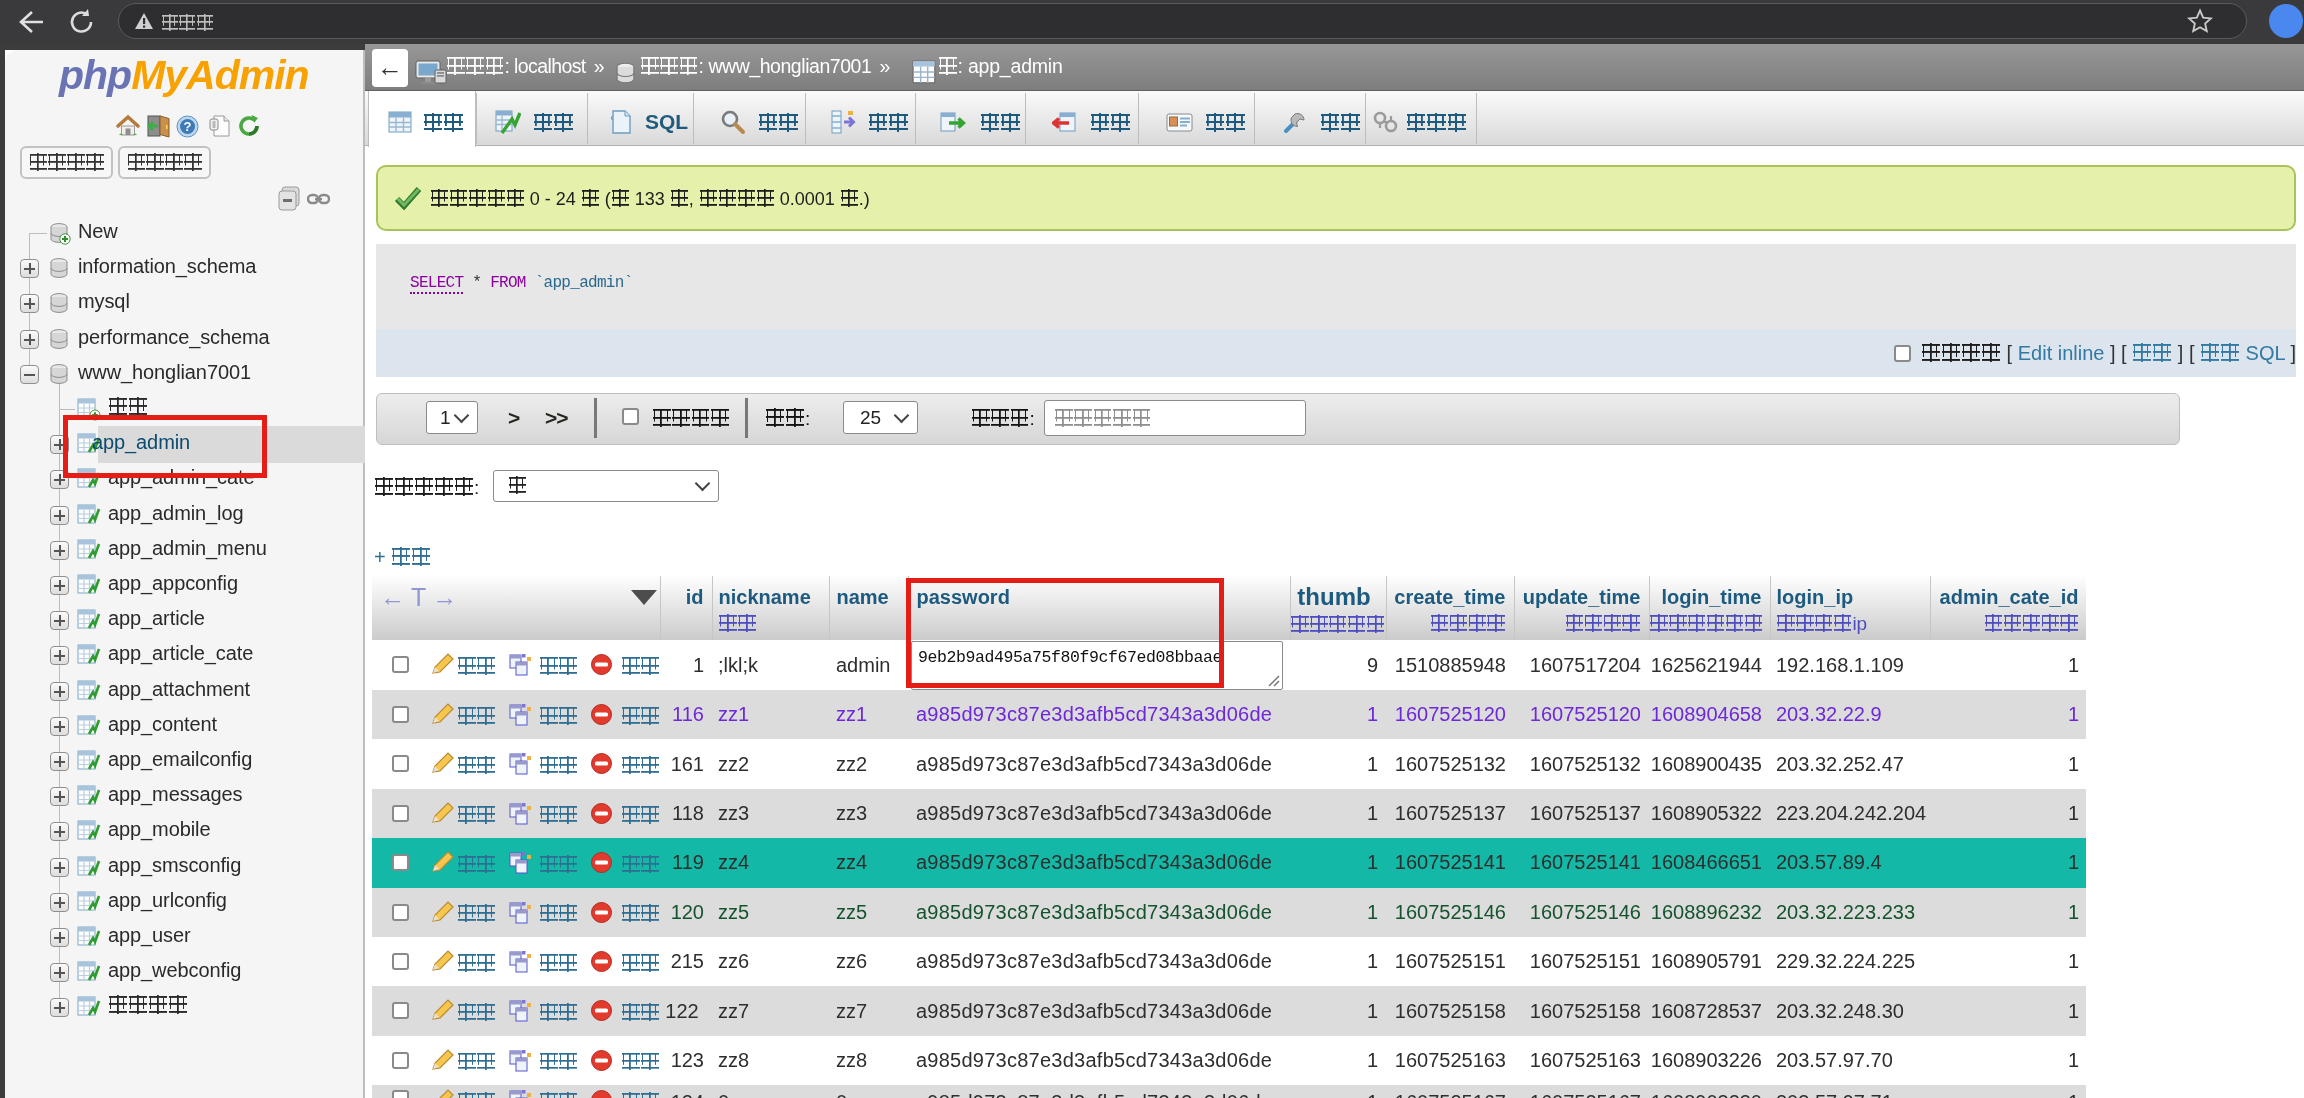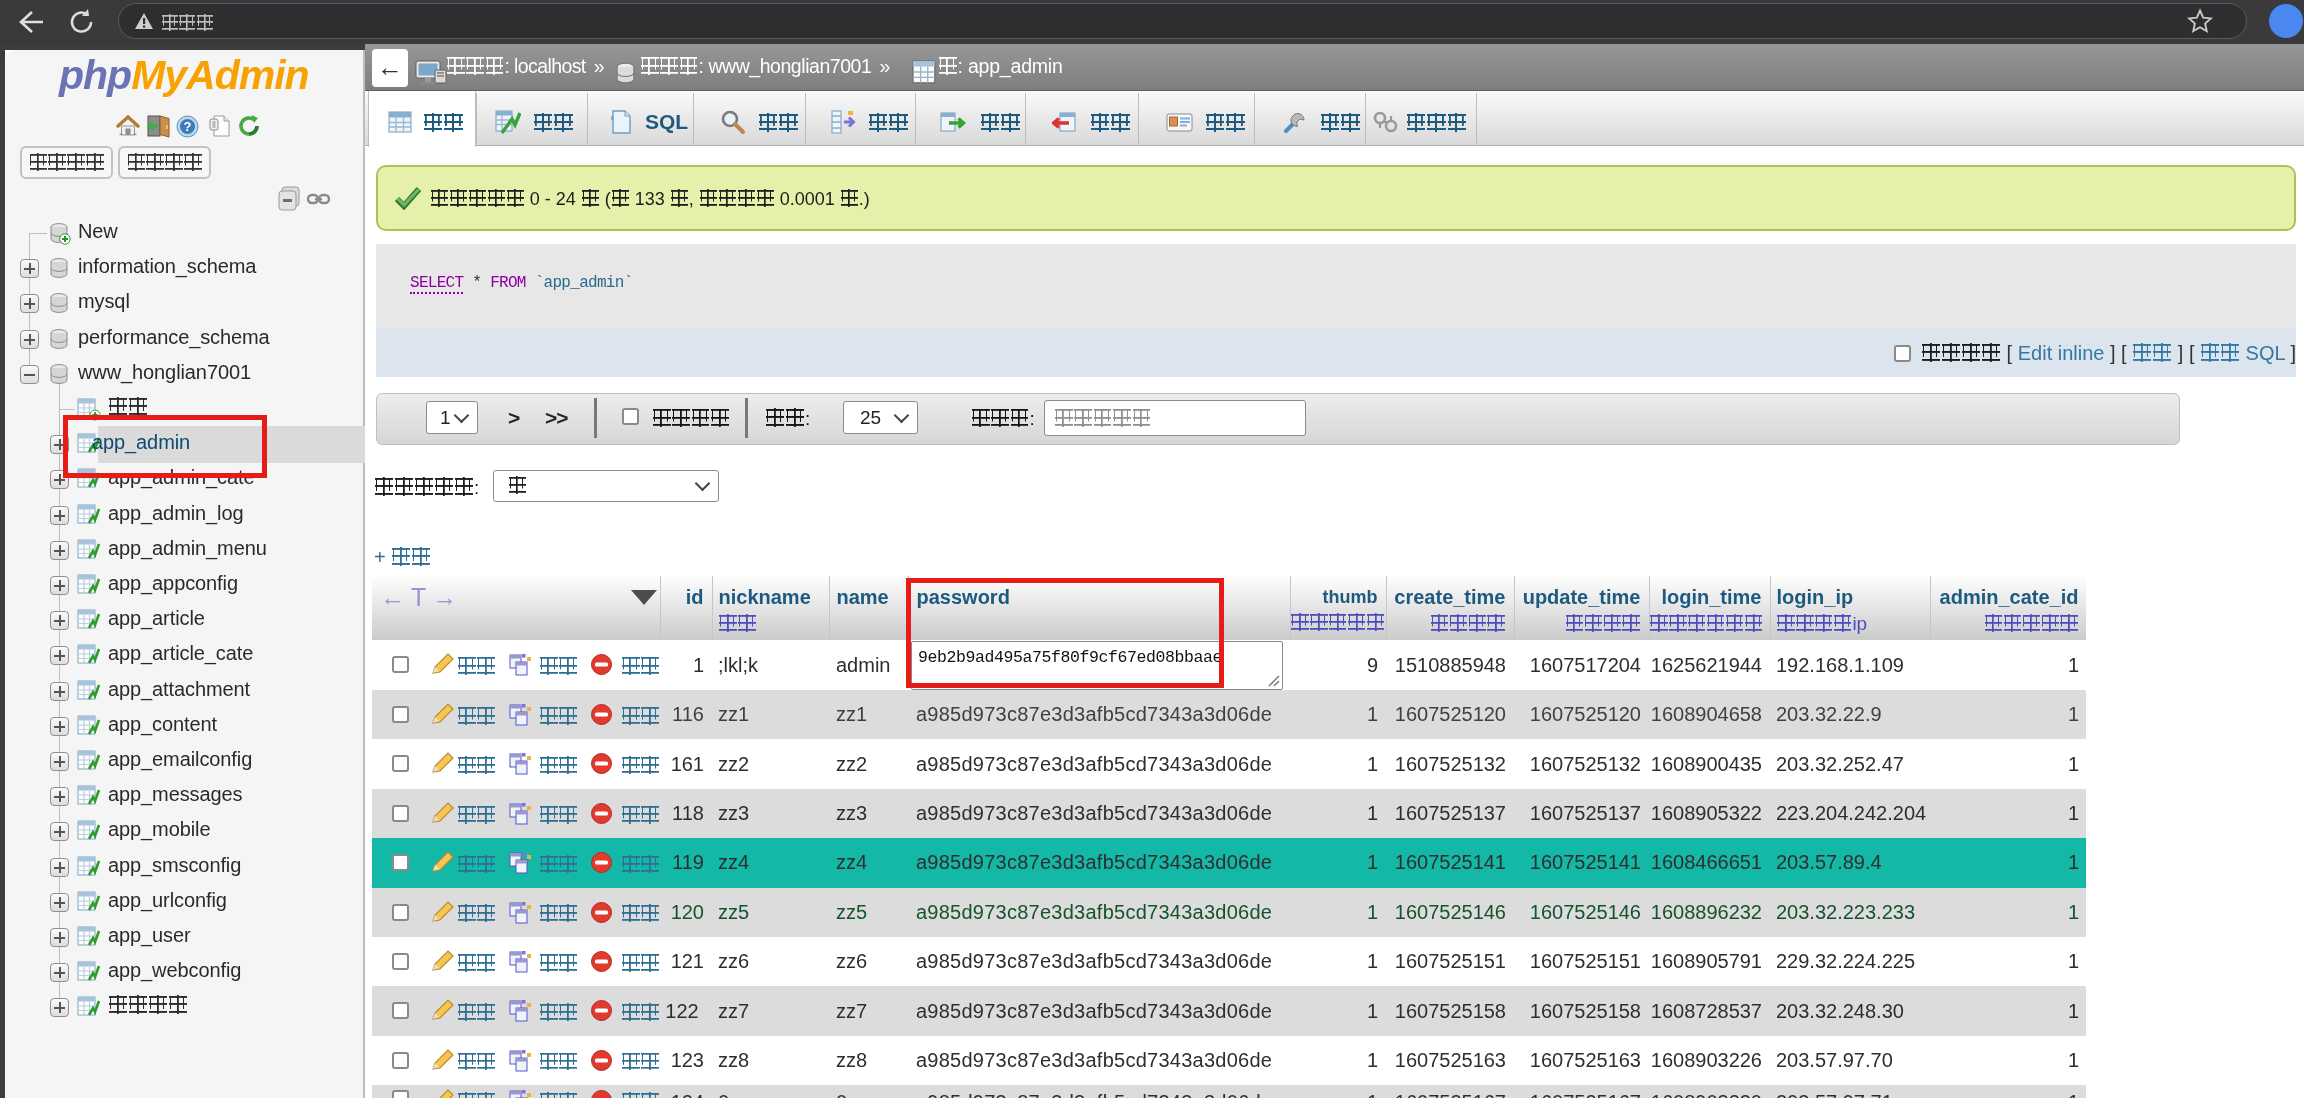--- a/index.html
+++ b/index.html
@@ -471,21 +471,21 @@
         <col style="width:160px">
         <col style="width:156px">
       </colgroup>
 <tbody>
         <tr style="height:64px;background:linear-gradient(#fefefe,#cbcbcb)">
 <th style="vertical-align:top;padding-top:8px;border-right:1px solid #c6c6c6;font-size:20px;color:#1d5a7f;line-height:26px;text-align:left"><span style="color:#9297d2;font-weight:normal;font-size:25px;margin-left:8px;letter-spacing:6px">←T→</span><span style="float:right;margin-right:3px;margin-top:6px;width:0;height:0;border:13px solid transparent;border-top:15px solid #4d4d4d"></span></th>
 <th style="vertical-align:top;padding-top:8px;border-right:1px solid #c6c6c6;font-size:20px;color:#1d5a7f;line-height:26px;text-align:right;padding-right:8px">id<br>&nbsp;</th>
 <th style="vertical-align:top;padding-top:8px;border-right:1px solid #c6c6c6;font-size:20px;color:#1d5a7f;line-height:26px;text-align:left;padding-left:6px">nickname<br><span style="font-weight:normal;font-size:19px;color:#4d4dc0"><i></i><i></i></span></th>
 <th style="vertical-align:top;padding-top:8px;border-right:1px solid #c6c6c6;font-size:20px;color:#1d5a7f;line-height:26px;text-align:left;padding-left:7px">name<br>&nbsp;</th>
 <th style="vertical-align:top;padding-top:8px;border-right:1px solid #c6c6c6;font-size:20px;color:#1d5a7f;line-height:26px;text-align:left;padding-left:8px">password<br>&nbsp;</th>
-<th style="vertical-align:top;padding-top:8px;border-right:1px solid #c6c6c6;font-size:18px;color:#1d5a7f;line-height:26px;text-align:right;padding-right:8px">thumb<br><span style="font-weight:normal;font-size:19px;color:#4d4dc0"><i></i><i></i><i></i><i></i><i></i></span></th>
+<th style="vertical-align:top;padding-top:8px;border-right:1px solid #c6c6c6;font-size:24px;color:#1d5a7f;line-height:26px;padding-right:8px">thumb<br><span style="font-weight:normal;font-size:19px;color:#4d4dc0"><i></i><i></i><i></i><i></i><i></i></span></th>
 <th style="vertical-align:top;padding-top:8px;border-right:1px solid #c6c6c6;font-size:20px;color:#1d5a7f;line-height:26px;text-align:right;padding-right:8px">create_time<br><span style="font-weight:normal;font-size:19px;color:#4d4dc0"><i></i><i></i><i></i><i></i></span></th>
 <th style="vertical-align:top;padding-top:8px;border-right:1px solid #c6c6c6;font-size:20px;color:#1d5a7f;line-height:26px;text-align:right;padding-right:8px">update_time<br><span style="font-weight:normal;font-size:19px;color:#4d4dc0"><i></i><i></i><i></i><i></i></span></th>
 <th style="vertical-align:top;padding-top:8px;border-right:1px solid #c6c6c6;font-size:20px;color:#1d5a7f;line-height:26px;text-align:right;padding-right:8px">login_time<br><span style="font-weight:normal;font-size:19px;color:#4d4dc0"><i></i><i></i><i></i><i></i><i></i><i></i></span></th>
 <th style="vertical-align:top;padding-top:8px;border-right:1px solid #c6c6c6;font-size:20px;color:#1d5a7f;line-height:26px;text-align:left;padding-left:6px">login_ip<br><span style="font-weight:normal;font-size:19px;color:#4d4dc0"><i></i><i></i><i></i><i></i>ip</span></th>
 <th style="vertical-align:top;padding-top:8px;border-right:1px solid #c6c6c6;font-size:20px;color:#1d5a7f;line-height:26px;text-align:right;padding-right:7px">admin_cate_id<br><span style="font-weight:normal;font-size:19px;color:#4d4dc0"><i></i><i></i><i></i><i></i><i></i></span></th>
 </tr>
 <tr style="height:50px;background:#fff;font-size:20px;color:#2e2e2e">
 <td style="white-space:nowrap;position:relative">
             <span class="cb" style="left:20px;top:16px"></span>
             <span style="position:absolute;left:59px;top:13px"><svg width="24" height="22" viewBox="0 0 24 22">
@@ -521,21 +521,21 @@
               </svg>
             </div>
           </td>
 <td style="text-align:right;padding-right:8px;">9</td>
 <td style="text-align:right;padding-right:8px;">1510885948</td>
 <td style="text-align:right;padding-right:8px;">1607517204</td>
 <td style="text-align:right;padding-right:8px;margin-left:44px;">1625621944</td>
 <td style="padding-left:6px;">192.168.1.109</td>
 <td style="text-align:right;padding-right:7px;">1</td>
 </tr>
-<tr style="height:49.4px;background:#dcdcdc;font-size:20px;color:#404040">
+<tr style="height:49.4px;background:#dcdcdc;font-size:20px;color:#6d28d9">
 <td style="white-space:nowrap;position:relative">
             <span class="cb" style="left:20px;top:16px"></span>
             <span style="position:absolute;left:59px;top:13px"><svg width="24" height="22" viewBox="0 0 24 22">
                 <path d="M2 20 L4 14 L17 1 L22 6 L9 19 Z" fill="#f7c64f" stroke="#b98a2e" stroke-width="1.2"></path>
                 <path d="M17 1 L22 6" stroke="#b98a2e"></path>
                 <path d="M2 20 L4 14 L8 18 Z" fill="#e8e0d0"></path>
               </svg></span>
             <span style="position:absolute;left:85px;top:15px;color:#2e6e92;font-size:19.5px"><i></i><i></i></span>
             <span style="position:absolute;left:136px;top:13px"><svg width="24" height="24" viewBox="0 0 24 24">
                 <rect x="2" y="2" width="11" height="13" fill="#eef4fa" stroke="#55c"></rect>
@@ -726,21 +726,21 @@
                 <rect x="14" y="1" width="3.5" height="3.5" fill="#7d74d8"></rect>
               </svg></span>
             <span style="position:absolute;left:167px;top:15px;color:#2e6e92;font-size:19.5px"><i></i><i></i></span>
             <span style="position:absolute;left:218px;top:13px"><svg width="23" height="23" viewBox="0 0 23 23">
                 <circle cx="11.5" cy="11.5" r="10" fill="#e23b2e"></circle>
                 <circle cx="11.5" cy="11.5" r="10" fill="none" stroke="#b02a20"></circle>
                 <rect x="5" y="9.5" width="13" height="4" rx="1.5" fill="#fff"></rect>
               </svg></span>
             <span style="position:absolute;left:249px;top:15px;color:#2e6e92;font-size:19.5px"><i></i><i></i></span>
           </td>
-<td style="text-align:right;padding-right:8px;">121</td>
+<td style="text-align:right;padding-right:8px;">215</td>
 <td style="padding-left:6px;">zz6</td>
 <td style="padding-left:7px;">zz6</td>
 <td style="padding-left:8px;letter-spacing:.25px;">a985d973c87e3d3afb5cd7343a3d06de</td>
 <td style="text-align:right;padding-right:8px;">1</td>
 <td style="text-align:right;padding-right:8px;">1607525151</td>
 <td style="text-align:right;padding-right:8px;">1607525151</td>
 <td style="text-align:right;padding-right:8px;">1608905791</td>
 <td style="padding-left:6px;">229.32.224.225</td>
 <td style="text-align:right;padding-right:7px;">1</td>
 </tr>

